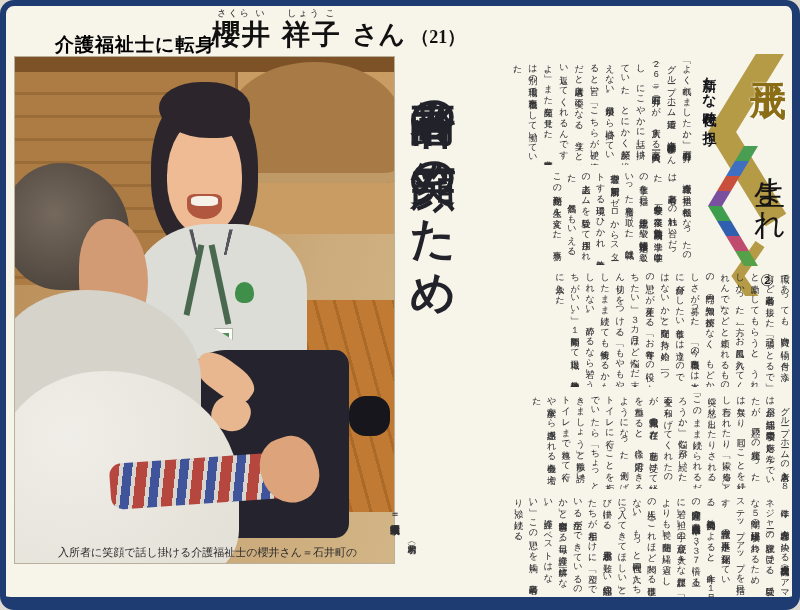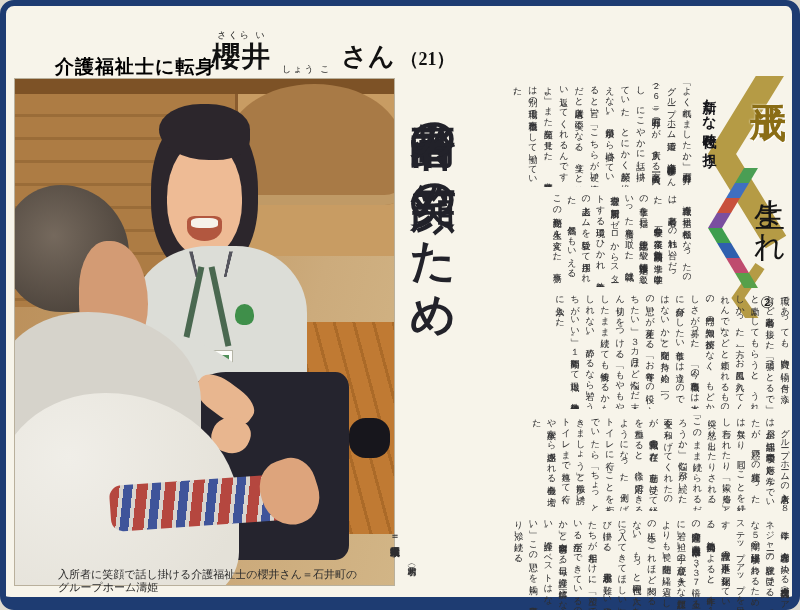--- a/index.html
+++ b/index.html
@@ -1,17 +1,17 @@
 <!DOCTYPE html>
 <html><head>
 <meta charset="utf-8">
 <style>
   html,body{margin:0;padding:0;width:800px;height:610px;overflow:hidden;background:#dfdbd0;}
   .page{position:absolute;inset:0;box-sizing:border-box;border:6px solid #1e3c72;border-bottom-width:13px;border-right-width:8px;border-radius:14px;background:#f7f4ea;}
-  .abs{position:absolute;margin-top:22px;}
+  .abs{position:absolute;}
   
   .kicker{left:49px;top:28px;font:bold 19px/22px "Liberation Sans",sans-serif;color:#000000;letter-spacing:1px;}
   .nameblock{left:206px;top:2px;white-space:nowrap;color:#111;}
   .name-part{display:inline-block;text-align:center;vertical-align:bottom;margin-right:6px;}
   .furi{display:block;font:9px/10px "Liberation Sans",sans-serif;letter-spacing:2px;color:#222;}
   .kanji{display:block;font:bold 28px/34px "Liberation Serif",serif;letter-spacing:2px;}
   .hono{display:inline-block;font:bold 26px/34px "Liberation Serif",serif;vertical-align:bottom;}
   .age{display:inline-block;font:bold 18px/30px "Liberation Serif",serif;vertical-align:bottom;margin-left:2px;}
   
   .photo{left:8px;top:50px;width:379px;height:506px;overflow:hidden;border:1px solid #b9b09c;
@@ -75,20 +75,21 @@
 <div class="page">
 
   <div class="abs kicker">介護福祉士に転身</div>
   <div class="abs nameblock">
     <span class="name-part">
       <span class="furi">さくら い</span>
       <span class="kanji">櫻井</span>
     </span>
     <span class="name-part">
       <span class="furi">しょう こ</span>
+      <span class="kanji">祥子</span>
     </span>
     <span class="hono">さん</span>
     <span class="age">（21）</span>
   </div>
 
   <div class="abs photo">
     <div class="ph-shelf"></div>
     <div class="ph-cab"></div>
     <div class="ph-cab2"></div>
     <div class="ph-chair"></div>
@@ -117,21 +118,20 @@
     <div class="ph-hand"></div>
     <div class="ph-ohair"></div>
     <div class="ph-oskin"></div>
     <div class="ph-oshoulder"></div>
     <div class="ph-blanket"></div>
     <div class="ph-plaid"></div>
     <div class="ph-ohand"></div>
   </div>
   <div class="abs caption">
     <div>入所者に笑顔で話し掛ける介護福祉士の櫻井さん＝石井町の</div>
-    <div>グループホーム濤姫</div>
   </div>
 
   <div class="abs banner">
     <svg width="100" height="242" viewBox="0 0 100 242">
       <polyline points="80,-10 26,78 80,166" fill="none" stroke-width="24" stroke="#b59b45"></polyline>
       <polyline points="64,190 42,222 64,254" fill="none" stroke-width="11" stroke="#b59b45"></polyline>
       <polygon points="48,92 62,92 53,107 39,107" fill="#4a9e54"></polygon>
       <polygon points="39,107 53,107 44,122 30,122" fill="#3f6fc0"></polygon>
       <polygon points="30,122 44,122 35,137 21,137" fill="#c8503c"></polygon>
       <polygon points="21,137 35,137 26,152 12,152" fill="#7a4fa0"></polygon>

